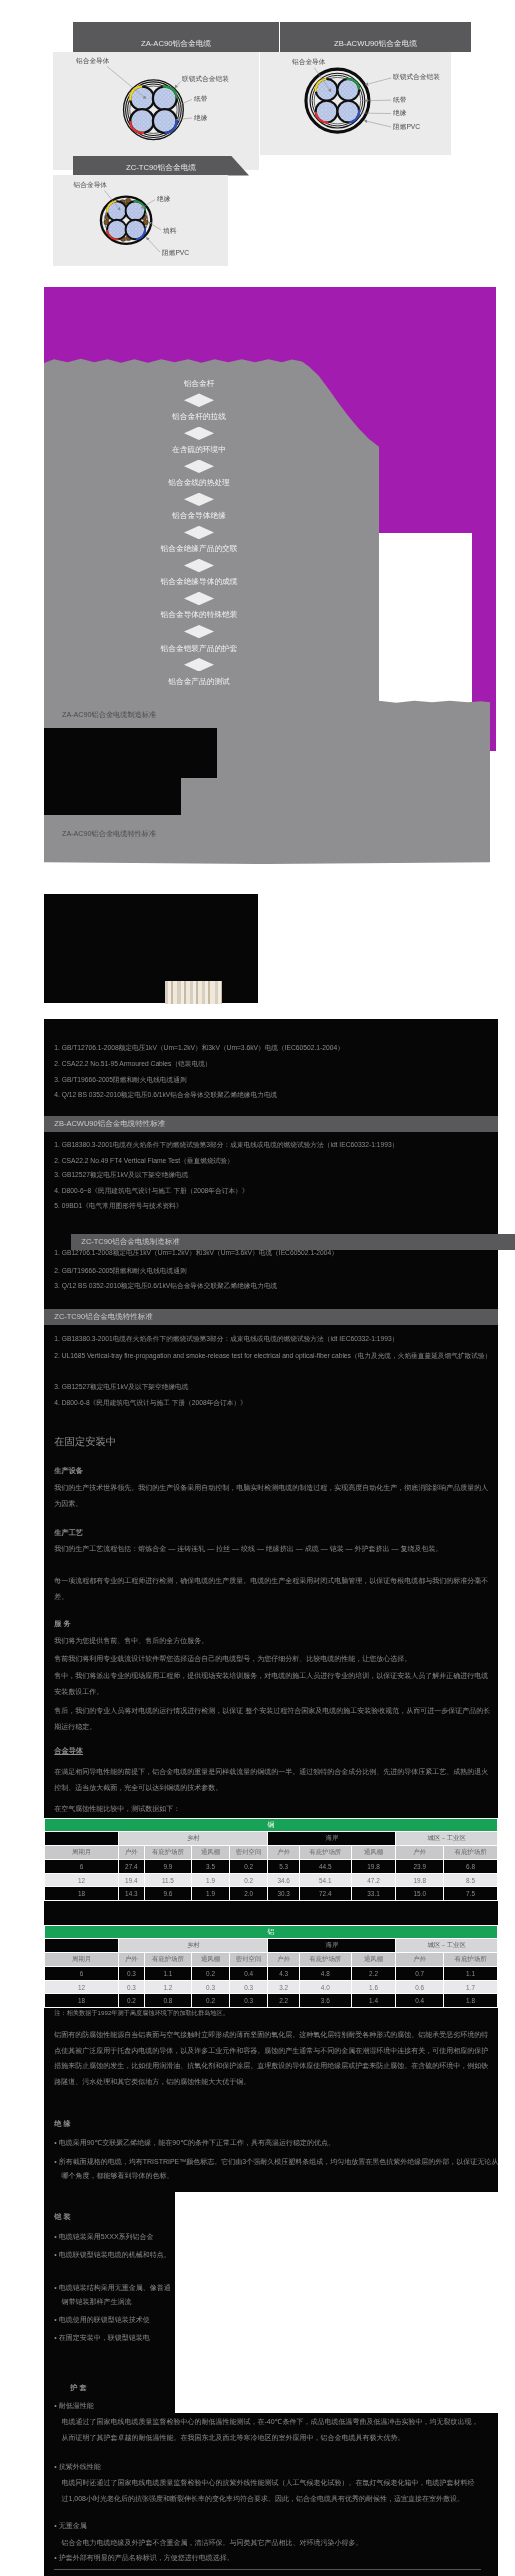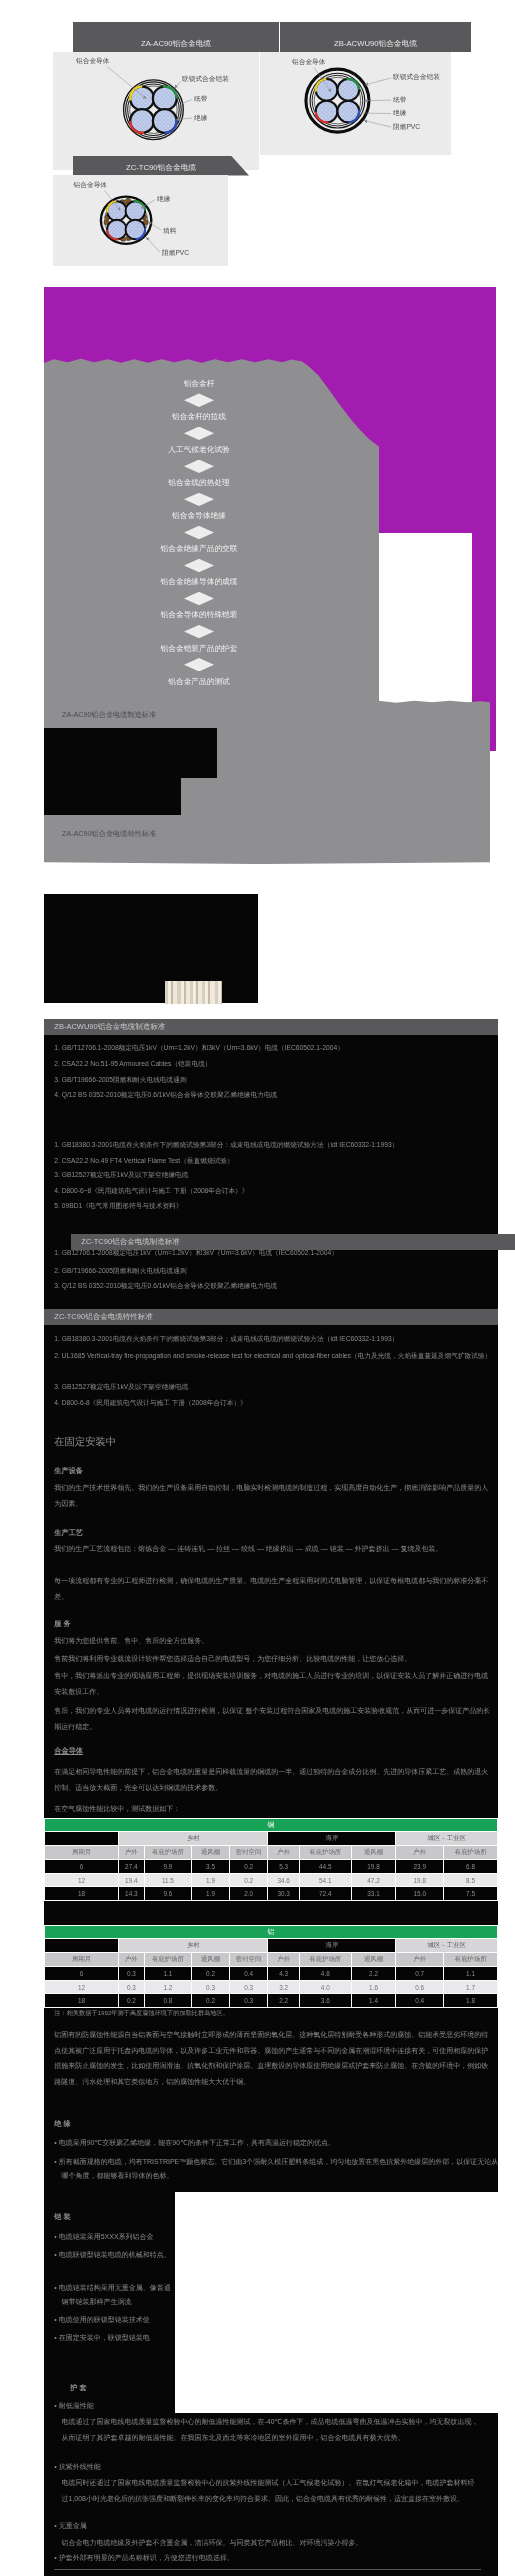--- a/index.html
+++ b/index.html
@@ -212,21 +212,21 @@
   </div>
 </div>
 
 <div class="blackbox" style="left:44px;top:287px;width:428px;height:464px;">
   <div class="flow-gray" style="left:0;top:69px;width:335px;height:395px;">
     <div class="flow-col" style="left:44px;top:23px;width:222px;">
       <div class="flow-step">铝合金杆</div>
       <div class="flow-diamond"></div>
       <div class="flow-step">铝合金杆的拉线</div>
       <div class="flow-diam flow-diamond"></div>
-      <div class="flow-step">人工气候老化试验</div>
+      <div class="flow-step">在含硫的环境中</div>
       <div class="flow-diamond"></div>
       <div class="flow-step">铝合金线的热处理</div>
       <div class="flow-diamond"></div>
       <div class="flow-step">铝合金导体绝缘</div>
       <div class="flow-diamond"></div>
       <div class="flow-step">铝合金绝缘产品的交联</div>
       <div class="flow-diamond"></div>
       <div class="flow-step">铝合金绝缘导体的成缆</div>
       <div class="flow-diamond"></div>
       <div class="flow-step">铝合金导体的特殊铠装</div>
@@ -245,26 +245,26 @@
   <div class="redact" style="left:0;top:29px;width:173px;height:50px;"></div>
   <div class="redact" style="left:0;top:79px;width:137px;height:37px;"></div>
   <div class="za-title" style="left:18px;top:130px;">ZA-AC90铝合金电缆特性标准</div>
 </div>
 <div class="redact" style="left:44px;top:894px;width:214px;height:109px;">
   <div class="photo-frag" style="left:121px;top:87px;width:57px;height:23px;"></div>
 </div>
 
 <div class="sec-main">
 
-  <div class="band" style="top:0;">ZB-ACWU90铝合金电缆制造标准</div>
   <div class="item" style="top:25px;">1. GB/T12706.1-2008额定电压1kV（Um=1.2kV）和3kV（Um=3.6kV）电缆（IEC60502.1-2004）</div>
   <div class="item" style="top:41px;">2. CSA22.2 No.51-95 Armoured Cables（铠装电缆）</div>
   <div class="item" style="top:57px;">3. GB/T19666-2005阻燃和耐火电线电缆通则</div>
   <div class="item" style="top:72px;">4. Q/12 BS 0352-2010额定电压0.6/1kV铝合金导体交联聚乙烯绝缘电力电缆</div>
 
+  <div class="band" style="top:97px;">ZB-ACWU90铝合金电缆特性标准</div>
   <div class="item" style="top:122px;">1. GB18380.3-2001电缆在火焰条件下的燃烧试验第3部分：成束电线或电缆的燃烧试验方法（idt IEC60332-1:1993）</div>
   <div class="item" style="top:138px;">2. CSA22.2 No.49 FT4 Vertical Flame Test（垂直燃烧试验）</div>
   <div class="item" style="top:152px;">3. GB12527额定电压1kV及以下架空绝缘电缆</div>
   <div class="item" style="top:168px;">4. D800-6~8《民用建筑电气设计与施工 下册（2008年合订本）》</div>
   <div class="item" style="top:183px;">5. 09BD1《电气常用图形符号与技术资料》</div>
 
   <div class="band" style="top:215px;margin-left:27px;">ZC-TC90铝合金电缆制造标准</div>
   <div class="item" style="top:230px;">1. GB12706.1-2008额定电压1kV（Um=1.2kV）和3kV（Um=3.6kV）电缆（IEC60502.1-2004）</div>
   <div class="item" style="top:248px;">2. GB/T19666-2005阻燃和耐火电线电缆通则</div>
   <div class="item" style="top:263px;">3. Q/12 BS 0352-2010额定电压0.6/1kV铝合金导体交联聚乙烯绝缘电力电缆</div>

